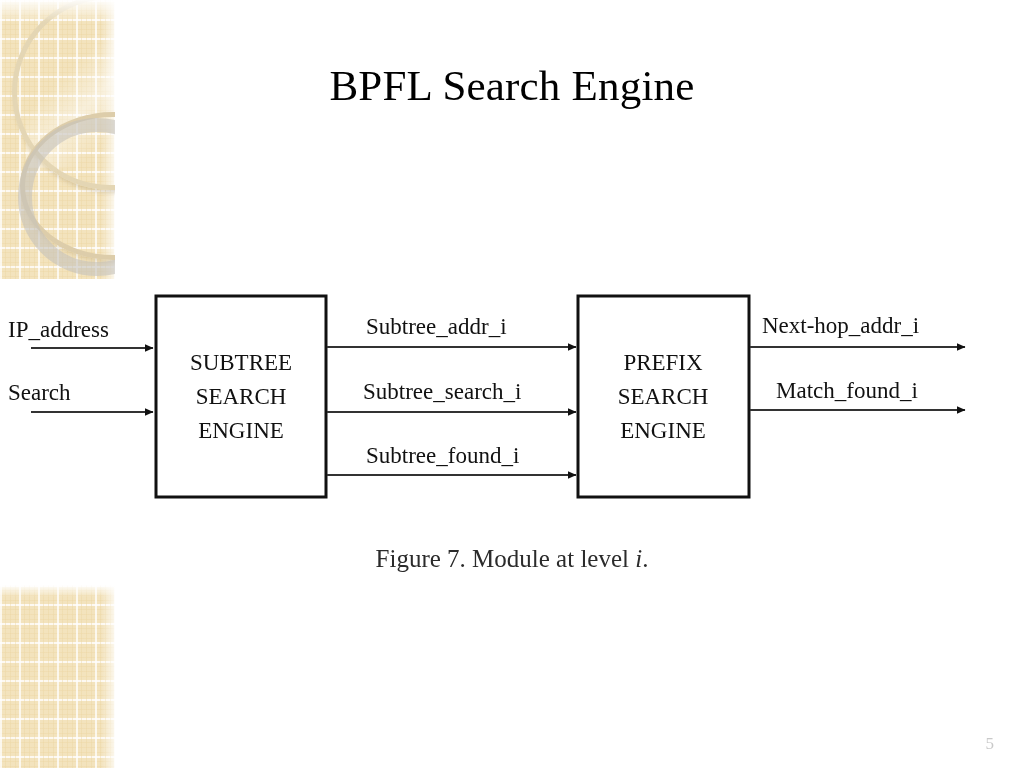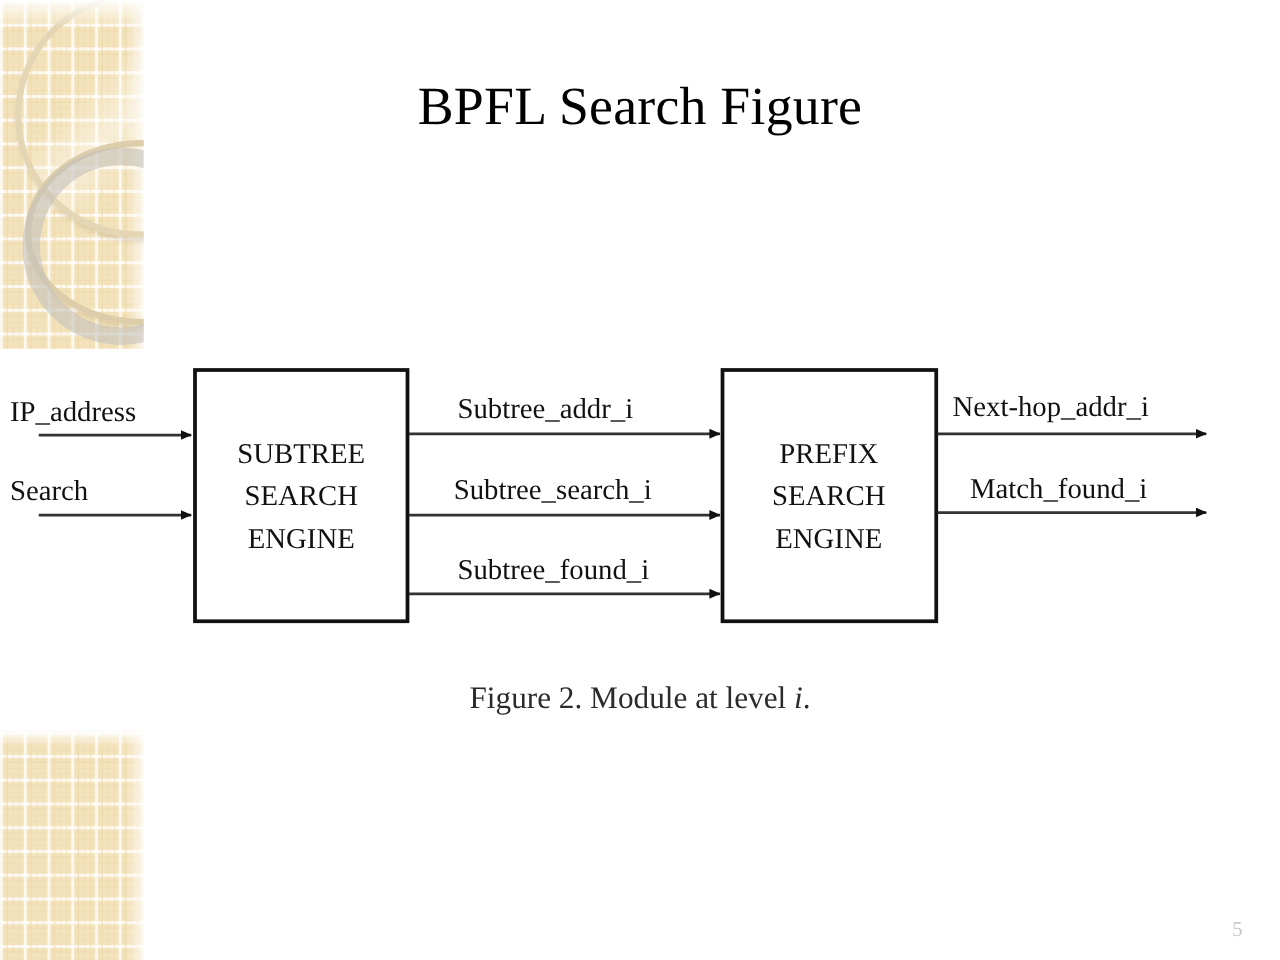--- a/index.html
+++ b/index.html
@@ -155,21 +155,21 @@
   <div class="ring" id="ring-tan"></div>
   <div class="ring" id="ring-tan-2"></div>
   <div class="ring" id="ring-gray"></div>
   <div class="deco-fade-top"></div>
 </div>
 
 <div class="deco-strip" id="deco-bottom">
   <div class="deco-fade-bottom-edge"></div>
 </div>
 
-<div id="page-title">BPFL Search Figure</div>
+<div id="page-title">BPFL Search Engine</div>
 
 <div id="figure">
   <svg width="1024" height="768" viewBox="0 0 1024 768" xmlns="http://www.w3.org/2000/svg">
     <defs>
       <marker id="arrowhead" markerWidth="9" markerHeight="8" refX="8.5" refY="4" orient="auto" markerUnits="userSpaceOnUse">
         <path d="M0,0 L9,4 L0,8 z" fill="#111111"></path>
       </marker>
     </defs>
 
     <rect x="156" y="296" width="170" height="201" fill="#ffffff" stroke="#111111" stroke-width="3"></rect>
@@ -199,15 +199,15 @@
     <text class="sig-label" x="366" y="463">Subtree_found_i</text>
 
     <line x1="750" y1="347" x2="965" y2="347" stroke="#333333" stroke-width="2.2" marker-end="url(#arrowhead)"></line>
     <text class="sig-label" x="762" y="333">Next-hop_addr_i</text>
 
     <line x1="750" y1="410" x2="965" y2="410" stroke="#333333" stroke-width="2.2" marker-end="url(#arrowhead)"></line>
     <text class="sig-label" x="776" y="398">Match_found_i</text>
   </svg>
 </div>
 
-<div id="figure-caption"><span>Figure 2. Module at level </span><span class="ital">i</span><span>.</span></div>
+<div id="figure-caption"><span>Figure 7. Module at level </span><span class="ital">i</span><span>.</span></div>
 
 <div id="page-number">5</div>
 
 </body></html>

